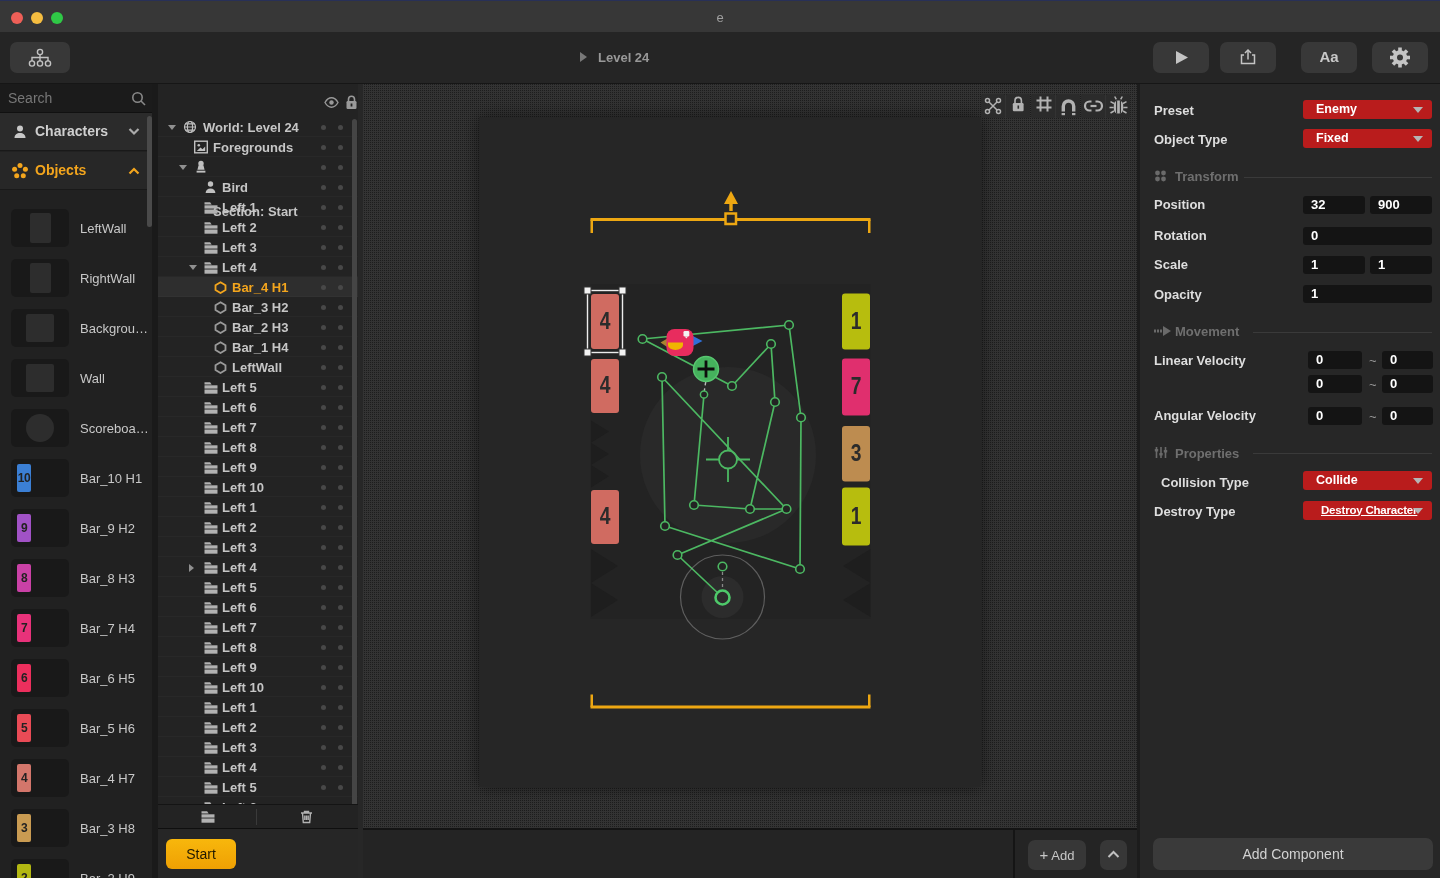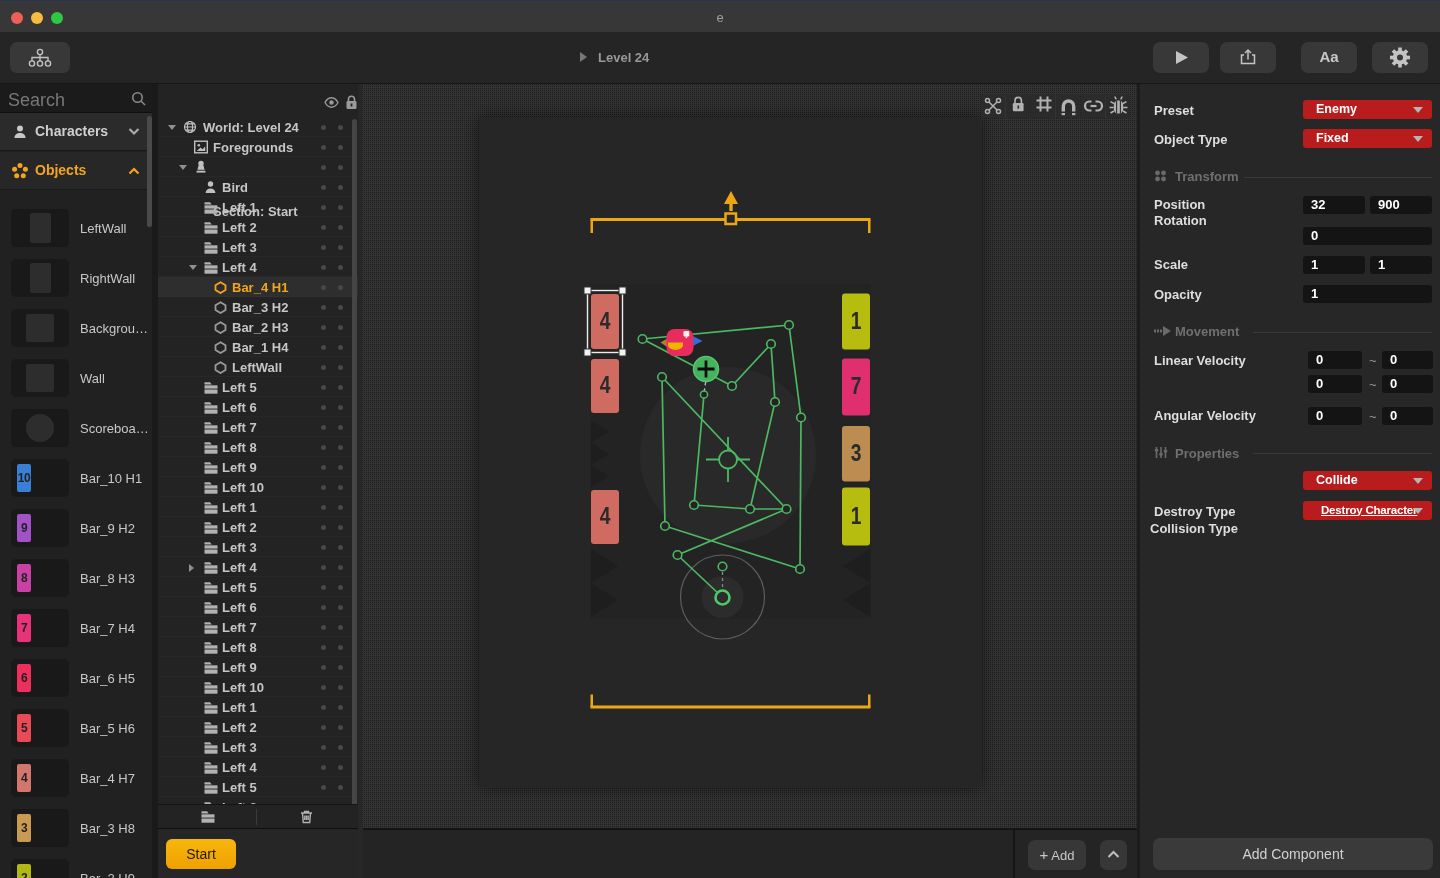--- a/index.html
+++ b/index.html
@@ -87,21 +87,21 @@
             <rect x="-10" y="-1.8" width="4" height="3.6" transform="rotate(45)"></rect>
             <rect x="6" y="-1.8" width="4" height="3.6" transform="rotate(45)"></rect>
           </g>
 </g>
 </svg>
 </div>
 </div>
 
 <div id="palette">
 <div id="search">
-<span style="position:absolute;left:8px;top:6px;font-size:18px;color:#777;text-align:center;">Search</span>
+<span style="position:absolute;left:8px;top:6px;font-size:14px;color:#777;text-align:center;">Search</span>
 <svg style="position:absolute;left:131px;top:7px;" width="15" height="15" fill="none" stroke="#888" stroke-width="1.6">
         <circle cx="6.5" cy="6.5" r="4.7"></circle>
         <path d="M10 10l4 4"></path>
       </svg>
 </div>
 <div class="phead" style="top:29px;height:38px;background:#2b2b2b;">
 <svg style="position:absolute;left:12px;top:11px;" width="16" height="16" fill="#c8c8c8">
         <circle cx="8" cy="4.5" r="3"></circle>
         <path d="M2.5 14c0-3.2 2.4-5 5.5-5s5.5 1.8 5.5 5z"></path>
       </svg>
@@ -675,21 +675,21 @@
       <circle cx="3.5" cy="3" r="2.4"></circle>
       <circle cx="9.5" cy="3" r="2.4"></circle>
       <circle cx="3.5" cy="9" r="2.4"></circle>
       <circle cx="9.5" cy="9" r="2.4"></circle>
     </svg>
 <span class="shead" style="top:85px;">Transform</span>
 <div class="shr" style="left:104px;top:92.5px;width:188px;"></div>
 <span class="rlab" style="left:14px;top:113px;">Position</span>
 <div class="rinput" style="left:163px;top:111.5px;width:62px;">32</div>
 <div class="rinput" style="left:230px;top:111.5px;width:62px;">900</div>
-<span class="rlab" style="left:14px;top:129px;">Rotation</span>
+<span class="rlab" style="left:14px;top:144px;">Rotation</span>
 <div class="rinput" style="left:163px;top:143px;width:129px;">0</div>
 <span class="rlab" style="left:14px;top:173px;">Scale</span>
 <div class="rinput" style="left:163px;top:171.5px;width:62px;">1</div>
 <div class="rinput" style="left:230px;top:171.5px;width:62px;">1</div>
 <span class="rlab" style="left:14px;top:202.5px;">Opacity</span>
 <div class="rinput" style="left:163px;top:200.5px;width:129px;">1</div>
 <svg style="position:absolute;left:14px;top:241px;" width="18" height="12" fill="#6a6a6a">
       <rect x="0" y="4.5" width="2" height="3"></rect>
       <rect x="3" y="4.5" width="2" height="3"></rect>
       <rect x="6" y="4.5" width="2" height="3"></rect>
@@ -709,18 +709,18 @@
 <span class="tilde" style="left:229px;top:324.5px;">~</span>
 <div class="rinput" style="left:242px;top:322.5px;width:51px;">0</div>
 <svg style="position:absolute;left:14px;top:362px;" width="14" height="13" stroke="#6a6a6a" stroke-width="1.6" fill="#6a6a6a">
       <path d="M2.5 1v11M7 1v11M11.5 1v11" fill="none"></path>
       <rect x="0.8" y="3" width="3.4" height="2.6" rx="0.6" stroke="none"></rect>
       <rect x="5.3" y="7" width="3.4" height="2.6" rx="0.6" stroke="none"></rect>
       <rect x="9.8" y="4" width="3.4" height="2.6" rx="0.6" stroke="none"></rect>
     </svg>
 <span class="shead" style="top:361.5px;">Properties</span>
 <div class="shr" style="left:113px;top:368.5px;width:179px;"></div>
-<span class="rlab" style="left:10px;top:390.5px;margin-top:46px;">Collision Type</span>
+<span class="rlab" style="left:21px;top:390.5px;">Collision Type</span>
 <div class="rdrop" style="top:386.5px;">Collide<span class="caret"></span></div>
 <span class="rlab" style="left:14px;top:420px;">Destroy Type</span>
 <div class="rdrop" style="top:416.5px;font-size:11.5px;padding-left:18px;letter-spacing:-0.2px;text-decoration:underline;">Destroy Character<span class="caret"></span></div>
 <div style="position:absolute;left:13px;top:754px;width:280px;height:32px;background:#3a3a3a;border-radius:7px;text-align:center;line-height:32px;font-size:14px;color:#d2d2d2;">Add Component</div>
 </div>
 
 </body></html>

